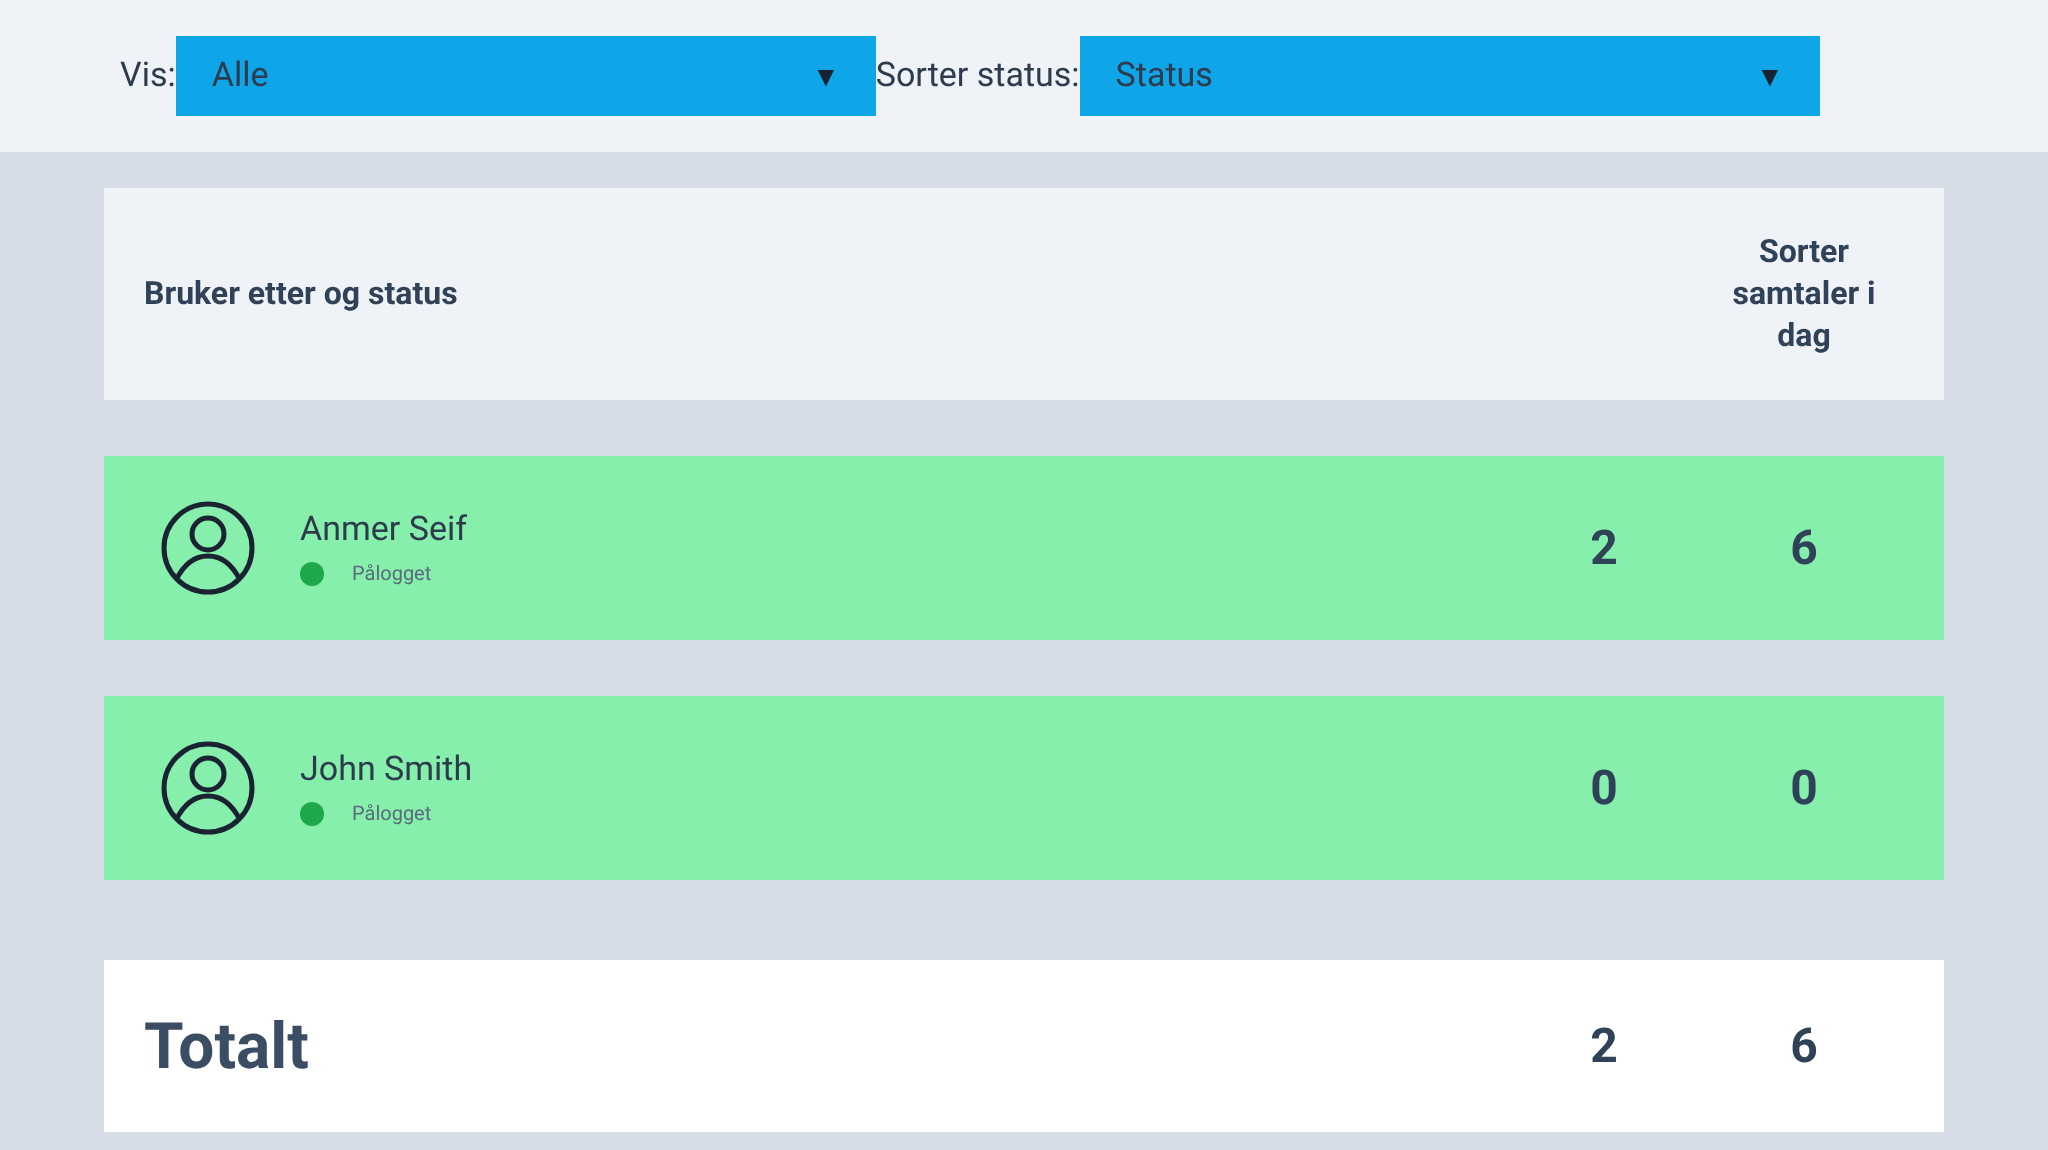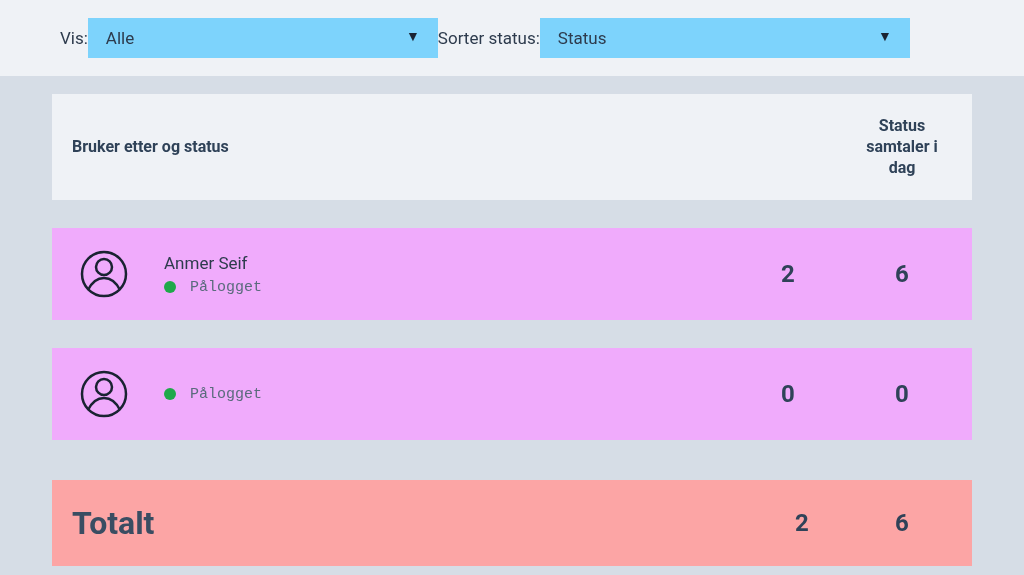--- a/index.html
+++ b/index.html
@@ -14,24 +14,24 @@
       background: #eff2f6;
       padding: 18px 60px;
       display: flex;
       align-items: center;
     }
     .filter-label {
       color: #2d3b4d;
       font-size: 17px;
     }
     .dropdown {
-      background: #7dd3fc;
+      background: #0ea5e9;
       padding: 10px 18px;
       display: flex;
-      align-items: flex-start;
+      align-items: center;
       justify-content: space-between;
       cursor: pointer;
       color: #2d3b4d;
       font-size: 17px;
     }
     .dropdown.first { width: 350px; }
     .dropdown.second { width: 370px; }
     .dropdown-arrow {
       font-size: 14px;
       color: #1a2332;
@@ -55,26 +55,25 @@
     }
     .header-ongoing, .header-total {
       width: 100px;
       text-align: center;
       color: #2f4258;
       font-weight: 700;
       font-size: 16px;
       line-height: 1.3;
     }
     .user-row {
-      background: #f0abfc;
+      background: #86efac;
       margin-top: 28px;
       padding: 22px 20px;
       display: flex;
       align-items: center;
-      gap: 14px;
     }
     .avatar {
       width: 48px;
       height: 48px;
       margin-left: 8px;
       margin-right: 22px;
       flex-shrink: 0;
     }
     .user-info {
       flex: 1;
@@ -90,32 +89,31 @@
       gap: 14px;
     }
     .status-dot {
       width: 12px;
       height: 12px;
       border-radius: 50%;
       background: #1fa84a;
     }
     .status-text {
       color: #5a6b7d;
-      font-size: 15px;
-      font-family: Liberation Mono, monospace;
+      font-size: 10px;
     }
     .count-cell {
       width: 100px;
       text-align: center;
       color: #2f4258;
       font-weight: 700;
       font-size: 24px;
     }
     .total-row {
-      background: #fca5a5;
+      background: #ffffff;
       margin-top: 40px;
       padding: 24px 20px;
       display: flex;
       align-items: center;
     }
     .total-label {
       flex: 1;
       color: #3a4d62;
       font-weight: 700;
       font-size: 32px;
@@ -137,21 +135,21 @@
   </div>
 </div>
 
 <div class="content">
 
   <div class="header-row">
     <div class="header-profile">
       <span>Bruker etter og status</span>
     </div>
     <div class="header-total">
-      <span>Status samtaler i dag</span>
+      <span>Sorter samtaler i dag</span>
     </div>
   </div>
 
   <div class="user-row">
     <div class="avatar">
       <svg viewBox="0 0 48 48" width="48" height="48">
         <circle cx="24" cy="24" r="22" fill="none" stroke="#1a2332" stroke-width="2.5"></circle>
         <circle cx="24" cy="17" r="8" fill="none" stroke="#1a2332" stroke-width="2.5"></circle>
         <path d="M 8 40 Q 14 28 24 28 Q 34 28 40 40" fill="none" stroke="#1a2332" stroke-width="2.5"></path>
       </svg>
@@ -169,20 +167,21 @@
 
   <div class="user-row">
     <div class="avatar">
       <svg viewBox="0 0 48 48" width="48" height="48">
         <circle cx="24" cy="24" r="22" fill="none" stroke="#1a2332" stroke-width="2.5"></circle>
         <circle cx="24" cy="17" r="8" fill="none" stroke="#1a2332" stroke-width="2.5"></circle>
         <path d="M 8 40 Q 14 28 24 28 Q 34 28 40 40" fill="none" stroke="#1a2332" stroke-width="2.5"></path>
       </svg>
     </div>
     <div class="user-info">
+      <div class="user-name">John Smith</div>
       <div class="user-status">
         <span class="status-dot"></span>
         <span class="status-text">Pålogget</span>
       </div>
     </div>
     <div class="count-cell">0</div>
     <div class="count-cell">0</div>
   </div>
 
   <div class="total-row">

